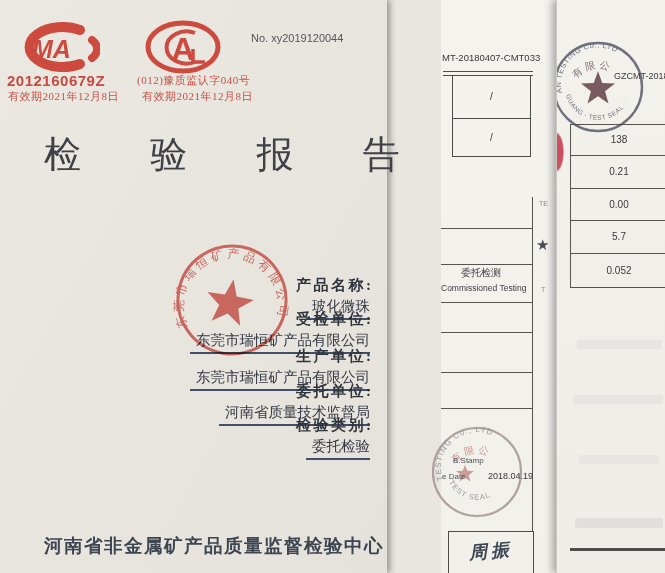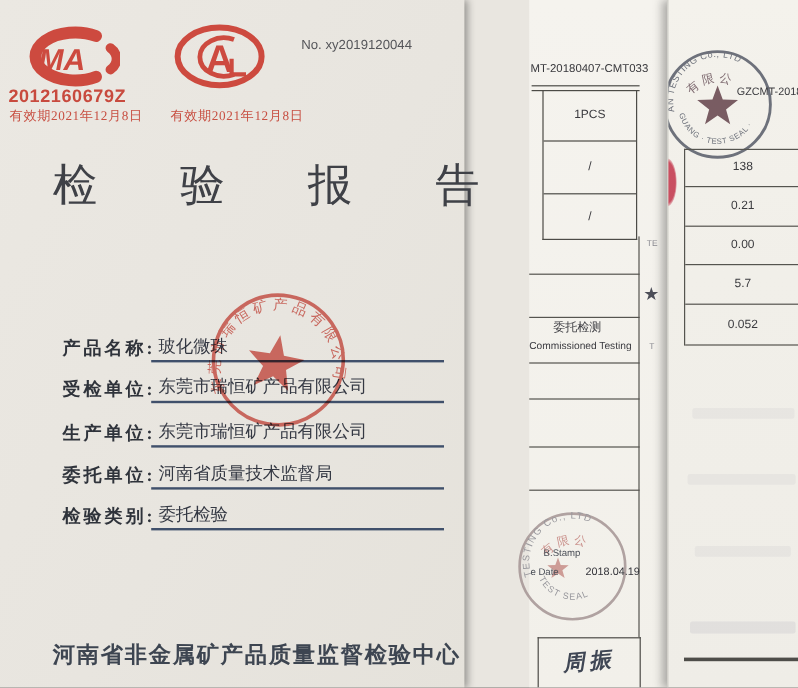--- a/index.html
+++ b/index.html
@@ -55,41 +55,40 @@
     box-shadow:3px 0 6px rgba(30,30,30,.4);}
   .cma{position:absolute;left:8px;top:20px;}
   .cma-num{position:absolute;left:7px;top:72px;font-family:"Liberation Sans",sans-serif;
     font-size:15px;font-weight:bold;color:#c84a3e;letter-spacing:.5px;}
   .red-small{position:absolute;font-size:11px;color:#c85043;letter-spacing:.5px;}
   .cal{position:absolute;left:143px;top:20px;}
   .reportno-main{position:absolute;left:228px;top:32px;font-family:"Liberation Sans",sans-serif;
     font-size:11px;color:#55565a;margin-left:23px;}
   .title{position:absolute;left:44px;top:130px;font-size:37px;font-weight:normal;
     letter-spacing:30px;color:#3f4147;white-space:nowrap;}
-  .field{position:absolute;left:52px;width:318px;height:26px;display:flex;align-items:flex-end;}
+  .field{position:absolute;left:52px;width:318px;height:26px;display:flex;align-items:flex-end;flex-direction:column;}
   .f-label{width:74px;font-size:15px;font-weight:bold;letter-spacing:2.5px;color:#2f333b;
     white-space:nowrap;padding-bottom:2px;}
   .f-value{flex:1;border-bottom:2px solid #40506b;font-size:14.5px;color:#343843;
     padding:0 0 2px 6px;white-space:nowrap;}
   .org-name{position:absolute;left:44px;top:533px;font-size:18.5px;font-weight:bold;
     letter-spacing:1.5px;color:#3d4551;white-space:nowrap;}
   .stamp-wrap{position:absolute;left:172px;top:240px;width:120px;height:120px;
     transform:rotate(10deg);opacity:.82;mix-blend-mode:multiply;}
   svg text{font-family:"Liberation Sans",sans-serif;}
 </style>
 </head>
 <body>
 
 <div id="canvas">
 
   <div id="page-mid" class="page">
     <div class="m-reportno">MT-20180407-CMT033</div>
     <div class="m-toprule"></div>
     <div class="m-table">
-      <div class="m-cell" style="height:42px;line-height:42px">1PCS</div>
       <div class="m-cell" style="height:43px;line-height:43px">/</div>
       <div class="m-cell" style="height:37px;line-height:37px">/</div>
     </div>
     <div class="hline" style="top:228px"></div>
     <div class="hline" style="top:264px"></div>
     <div class="hline" style="top:302px"></div>
     <div class="hline" style="top:332px"></div>
     <div class="hline" style="top:372px"></div>
     <div class="hline" style="top:408px"></div>
     <div class="m-vline"></div>
@@ -173,20 +172,21 @@
     </svg>
     <div class="cma-num">2012160679Z</div>
     <div class="red-small" style="left:8px;top:89px">有效期2021年12月8日</div>
 
     <svg class="cal" width="80" height="56" viewBox="0 0 80 56">
       <ellipse cx="40" cy="27" rx="35" ry="24" fill="none" stroke="#cd4a3f" stroke-width="5"></ellipse>
       <path d="M 52,13 A 20,16 0 1 0 52,42" fill="none" stroke="#cd4a3f" stroke-width="4"></path>
       <text x="40" y="40" font-size="32" font-weight="bold" fill="#cd4a3f" text-anchor="middle">A</text>
       <path d="M 50,29 L 50,42 L 62,42" fill="none" stroke="#cd4a3f" stroke-width="3.5"></path>
     </svg>
+    <div class="red-small" style="left:137px;top:73px">(012)豫质监认字040号</div>
     <div class="red-small" style="left:142px;top:89px">有效期2021年12月8日</div>
 
     <div class="reportno-main">No. xy2019120044</div>
 
     <div class="title">检 验 报 告</div>
 
     <div class="field" style="top:276px">
       <div class="f-label">产品名称:</div>
       <div class="f-value">玻化微珠</div>
     </div>

